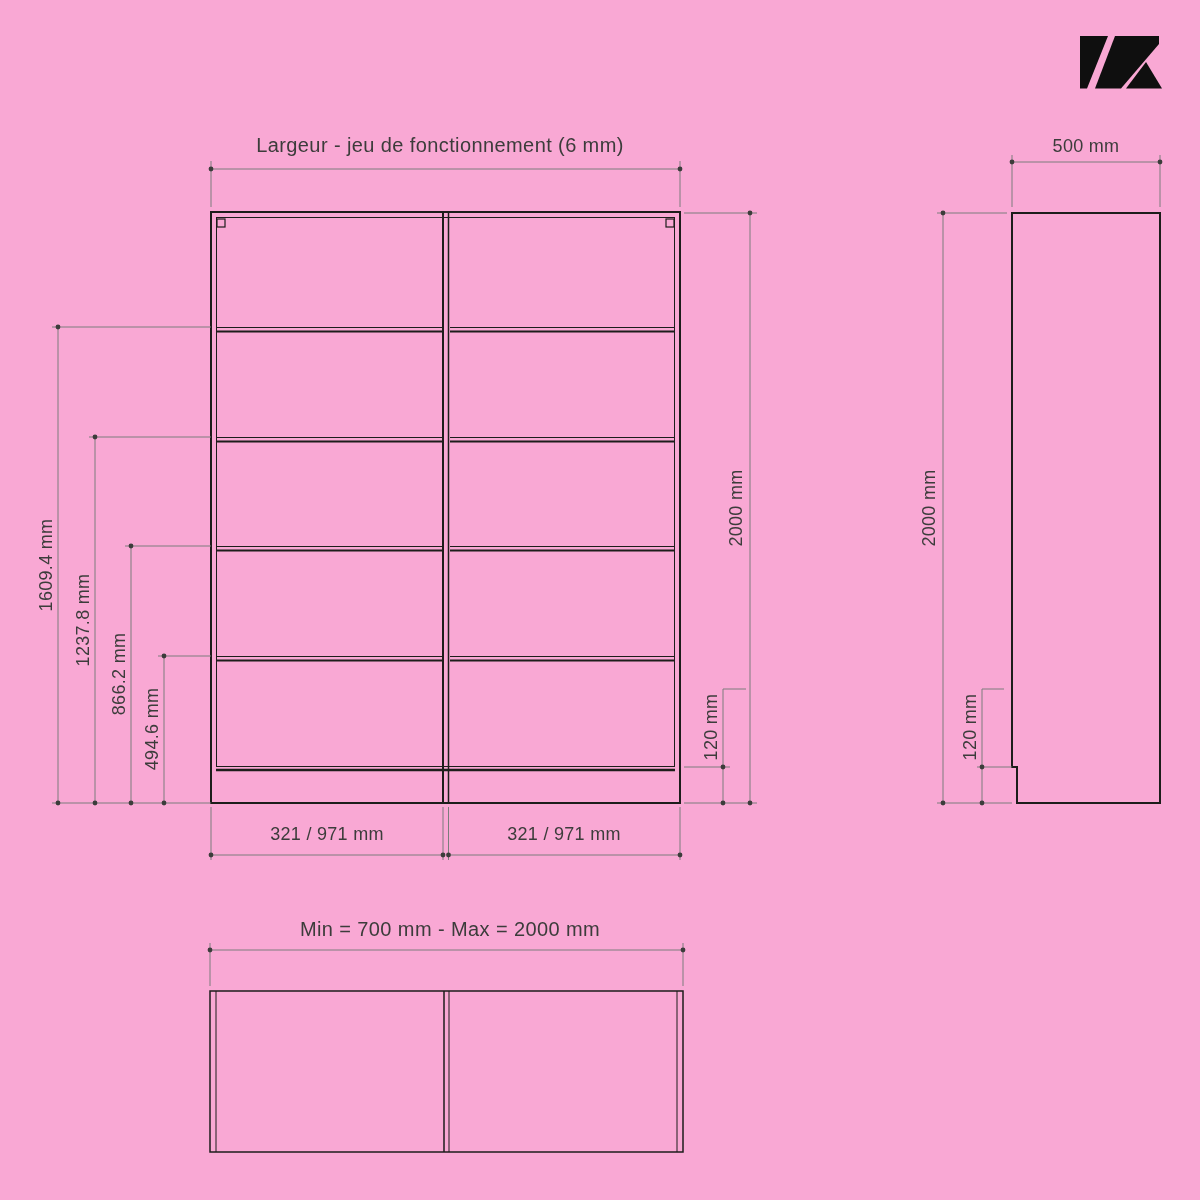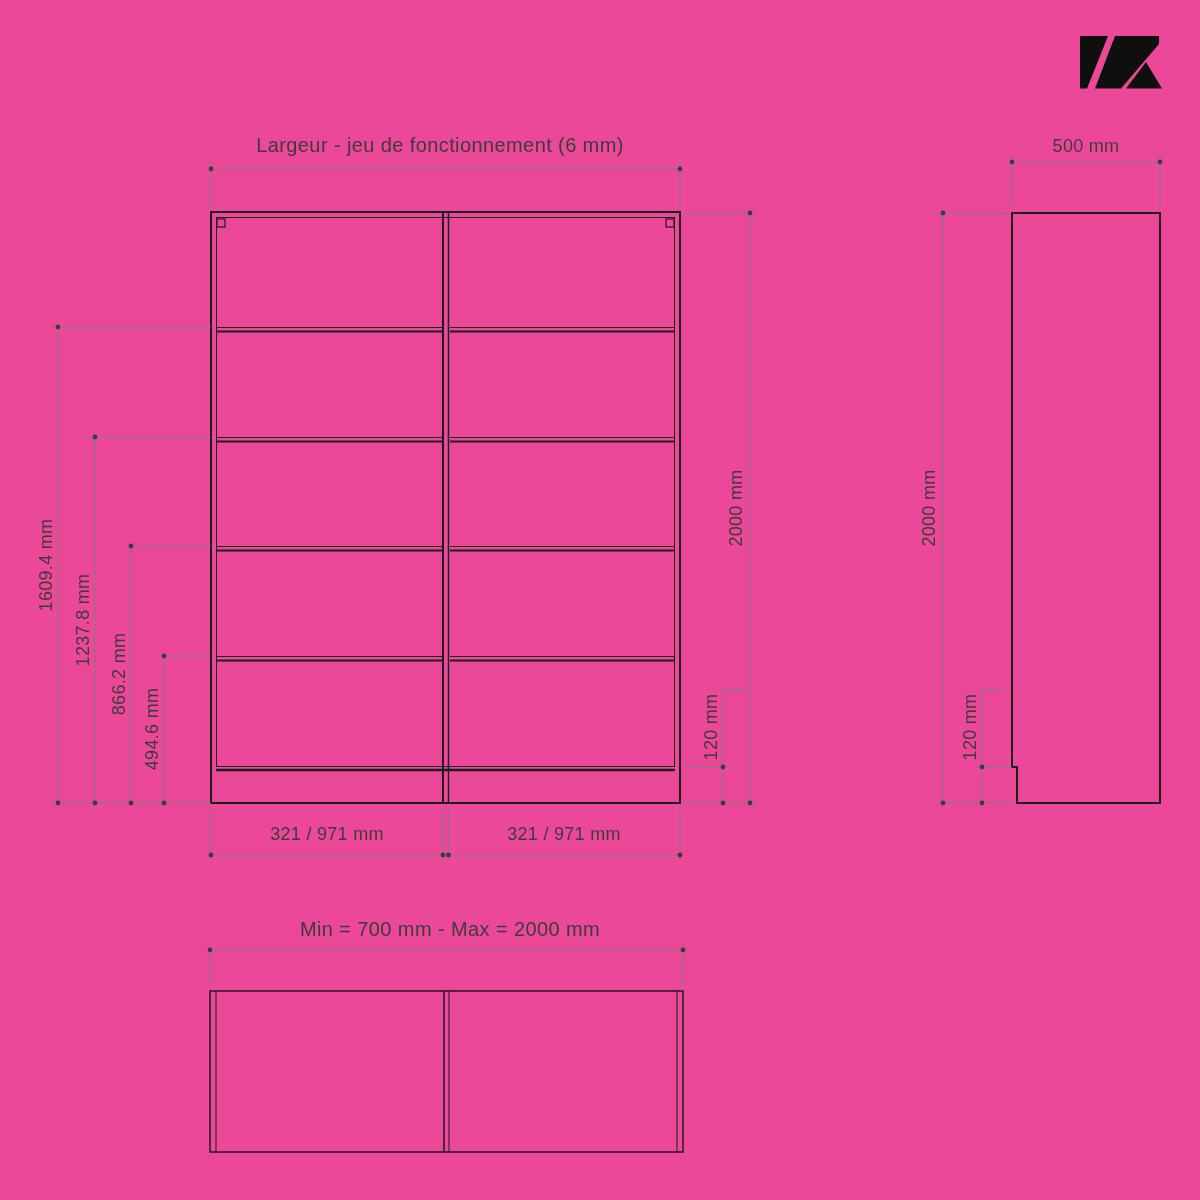--- a/index.html
+++ b/index.html
@@ -1,16 +1,16 @@
 <!DOCTYPE html>
 <html><head>
 <meta charset="utf-8">
 <style>
   html,body{margin:0;padding:0;background:#ffffff;}
-  .canvas{position:relative;width:1200px;height:1200px;background:#ec4899;overflow:hidden;
+  .canvas{position:relative;width:1200px;height:1200px;background:#f9a8d4;overflow:hidden;
           font-family:"Liberation Sans", sans-serif;}
   svg{display:block;}
   .obj{stroke:#1d1d1b;fill:none;}
   .w2{stroke-width:2;}
   .w25{stroke-width:2.5;}
   .w15{stroke-width:1.5;}
   .w1{stroke-width:1;}
   .w12{stroke-width:1.2;}
   .dim{stroke:#7c7c7c;stroke-width:1;fill:none;}
   .dot{fill:#3c3c3b;stroke:none;}

